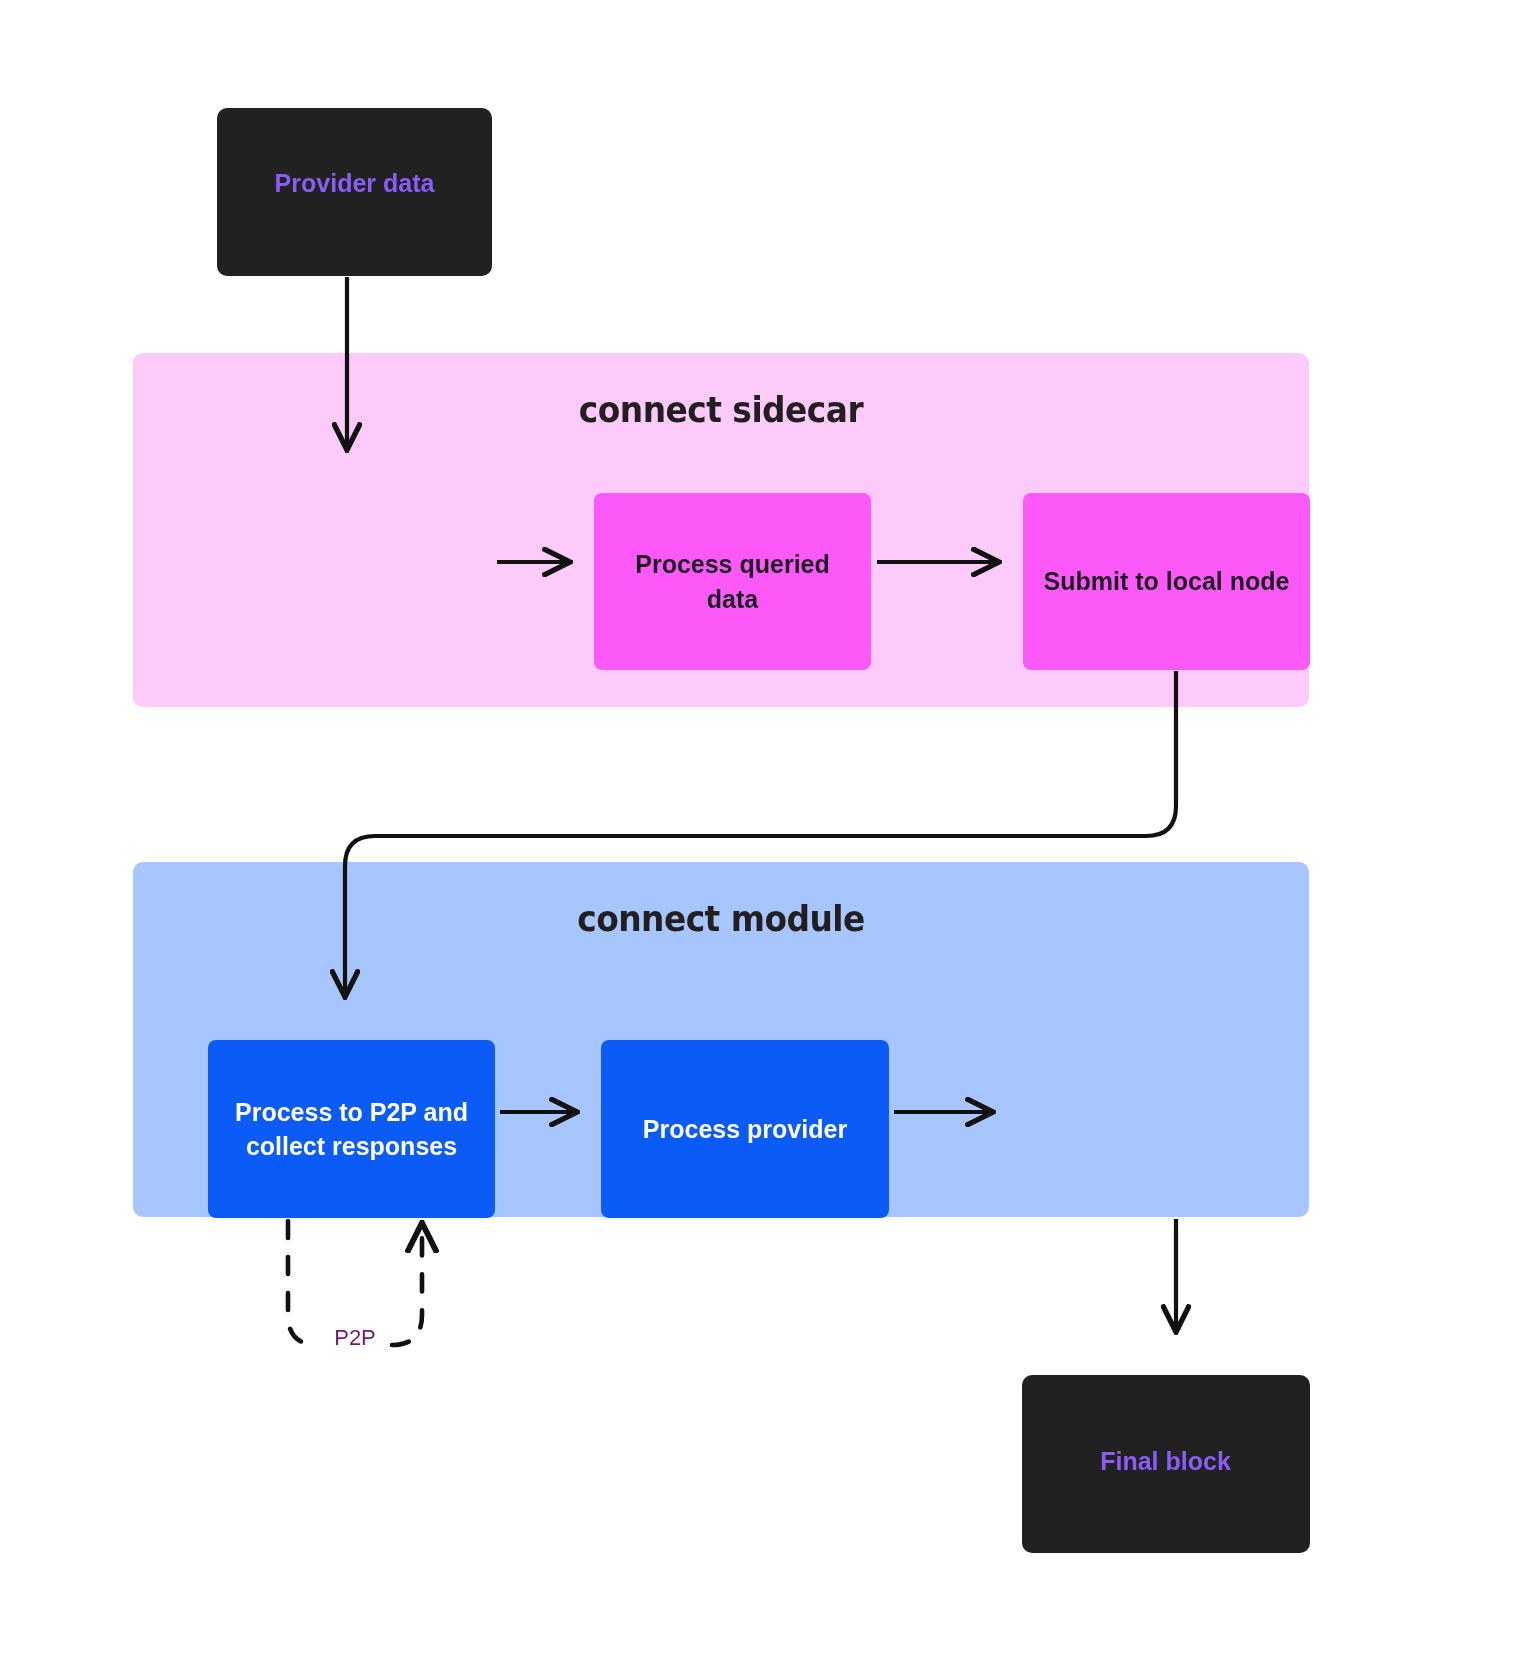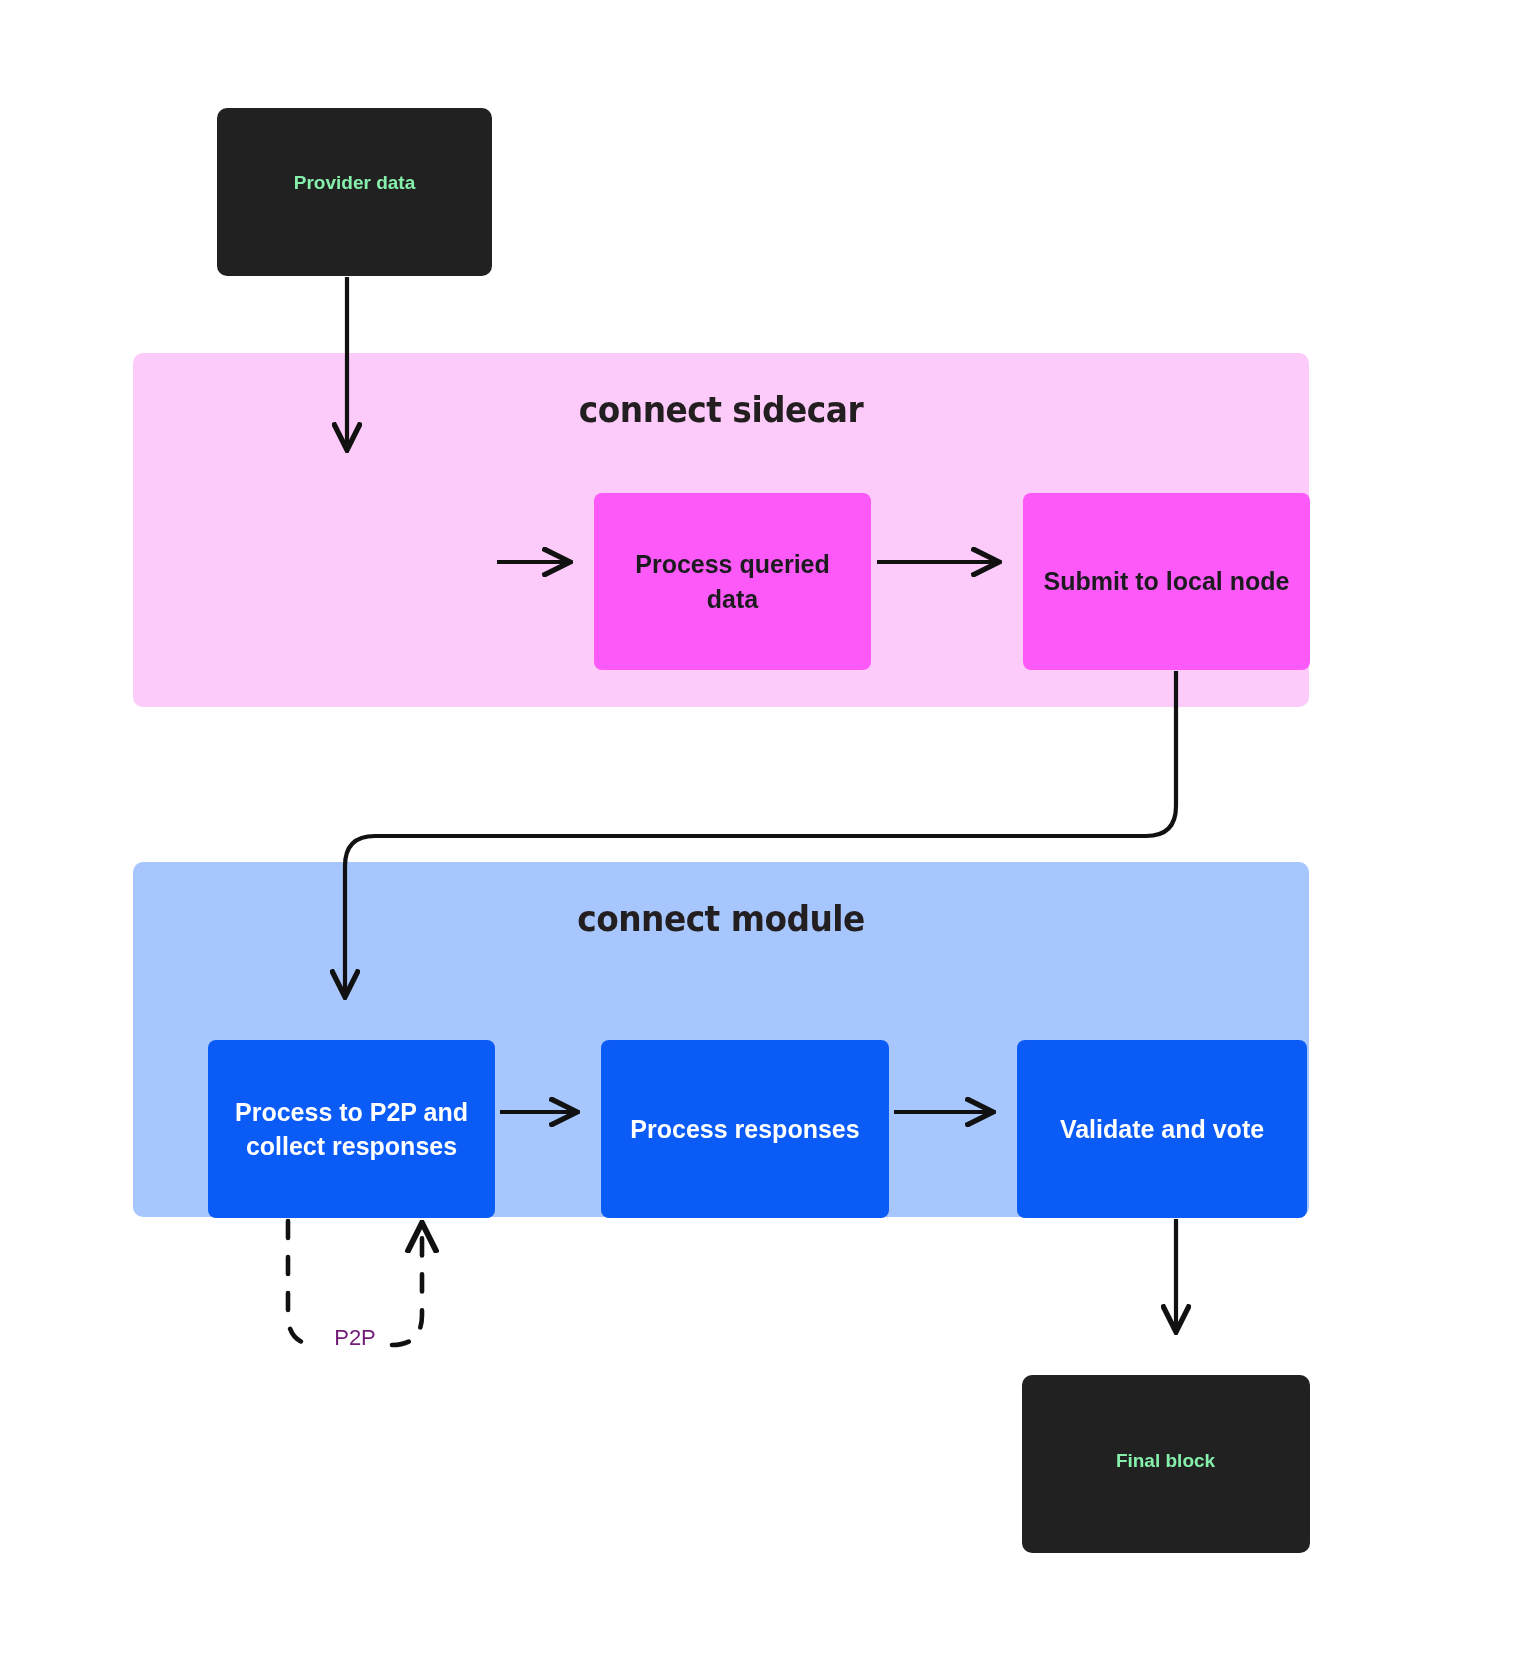--- a/index.html
+++ b/index.html
@@ -77,22 +77,22 @@
     font-weight: 700;
     line-height: 1.38;
   }
 
   
   .node-black {
     background: #212121;
     border-radius: 10px;
   }
   .node-black .node-label {
-    color: #86efac;
-    font-size: 19px;
+    color: #8b5cf6;
+    font-size: 25px;
   }
 
   
   .node-magenta {
     background: #FD59F9;
   }
   .node-magenta .node-label {
     color: #1C1B1F;
     font-size: 25px;
   }
@@ -202,24 +202,21 @@
 
   <div class="node node-magenta" id="node-submit-local">
     <span class="node-label">Submit to local node</span>
   </div>
 
   <div class="node node-blue" id="node-submit-p2p">
     <span class="node-label">Process to P2P and collect responses</span>
   </div>
 
   <div class="node node-blue" id="node-process-resp">
-    <span class="node-label">Process responses</span>
-  </div>
-
-  <div class="node node-blue" id="node-validate-vote">
-    <span class="node-label">Validate and vote</span>
-  </div>
+    <span class="node-label">Process provider</span>
+  </div>
+
 
   <div class="node node-black" id="node-final-block">
     <span class="node-label">Final block</span>
   </div>
 
 </div>
 
 </body></html>

